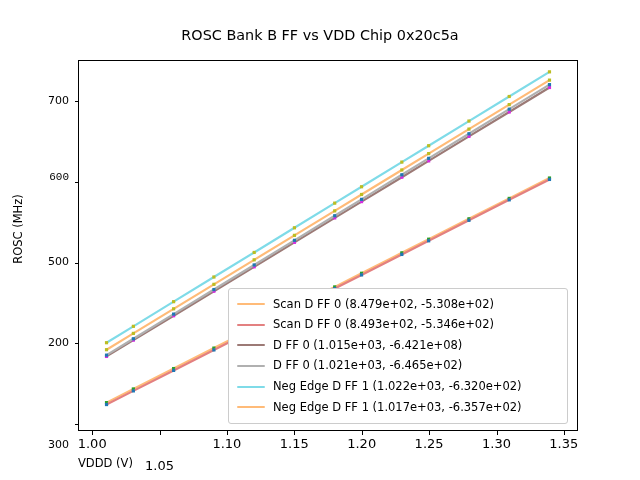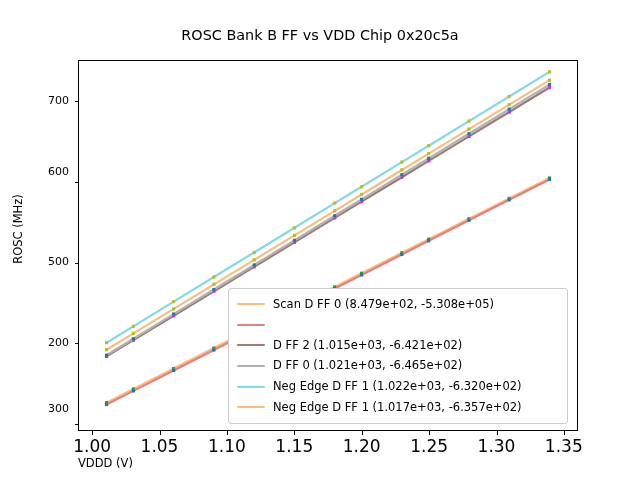--- a/index.html
+++ b/index.html
@@ -24,21 +24,21 @@
     left:78px;top:60px;width:500px;height:371px;
     border:1.05px solid #000;
     box-sizing:border-box;
     overflow:hidden;
     background:#fff;
   }
   #lines-svg{position:absolute;left:0;top:0;width:100%;height:100%;}
 
   
   .xtick{position:absolute;width:1px;height:3.5px;background:#000;top:431px;}
-  .xticklabel{position:absolute;top:436px;font-size:17px;text-align:center;width:60px;color:#000;}
+  .xticklabel{position:absolute;top:436px;font-size:13px;text-align:center;width:60px;color:#000;}
   .ytick{position:absolute;height:1px;width:3.5px;background:#000;left:74.5px;}
   .yticklabel{position:absolute;font-size:11px;text-align:right;width:40px;right:571px;color:#000;}
 
   
   #xlabel{
     position:absolute;left:78px;top:456px;width:500px;
     text-align:left;font-size:11.5px;color:#000;
   }
   #ylabel{
     position:absolute;left:-62px;top:222px;width:160px;
@@ -167,61 +167,62 @@
           <rect x="430.34" y="42.24" width="3.2" height="3.2" fill="#bcbd22"></rect>
           <rect x="470.77" y="17.62" width="3.2" height="3.2" fill="#bcbd22"></rect>
         </g>
       </svg>
   </div>
 
   <div id="xaxis-ticks">
       <div class="xtick" style="left: 92.2px;"></div>
       <div class="xticklabel" style="left: 62.2px;">1.00</div>
       <div class="xtick" style="left: 159.5px;"></div>
-      <div class="xticklabel" style="left: 129.5px;">1.05</div>
+      <div class="xticklabel" style="left: 129.5px; margin-top: 22px;">1.05</div>
       <div class="xtick" style="left: 226.9px;"></div>
       <div class="xticklabel" style="left: 196.9px;">1.10</div>
       <div class="xtick" style="left: 294.3px;"></div>
       <div class="xticklabel" style="left: 264.3px;">1.15</div>
       <div class="xtick" style="left: 361.7px;"></div>
       <div class="xticklabel" style="left: 331.7px;">1.20</div>
       <div class="xtick" style="left: 429.1px;"></div>
       <div class="xticklabel" style="left: 399.1px;">1.25</div>
       <div class="xtick" style="left: 496.5px;"></div>
       <div class="xticklabel" style="left: 466.5px;">1.30</div>
       <div class="xtick" style="left: 563.8px;"></div>
       <div class="xticklabel" style="left: 533.8px;">1.35</div>
     </div>
   <div id="yaxis-ticks">
       <div class="ytick" style="top: 424.1px;"></div>
-      <div class="yticklabel" style="top: 402px;">300</div>
+      <div class="yticklabel" style="top: 438px;">300</div>
       <div class="ytick" style="top: 343.4px;"></div>
       <div class="yticklabel" style="top: 335.9px;">200</div>
       <div class="ytick" style="top: 262.7px;"></div>
       <div class="yticklabel" style="top: 255.2px;">500</div>
       <div class="ytick" style="top: 181.9px;"></div>
-      <div class="yticklabel" style="top: 165px;">600</div>
+      <div class="yticklabel" style="top: 171px; font-family: Liberation Mono, monospace;">600</div>
       <div class="ytick" style="top: 101.2px;"></div>
       <div class="yticklabel" style="top: 93.7px;">700</div>
     </div>
 
   <div id="xlabel">VDDD (V)</div>
   <div id="ylabel">ROSC (MHz)</div>
 
   <div id="legend">
       <div class="legend-row">
         <span class="legend-swatch" style="background: rgb(255, 187, 120);"></span>
-        <span class="legend-label">Scan D FF 0 (8.479e+02, -5.308e+05)</span>
+        <span class="legend-label">Scan D FF 0 (8.479e+02, -5.308e+02)</span>
       </div>
       <div class="legend-row">
         <span class="legend-swatch" style="background: rgb(227, 128, 128);"></span>
+        <span class="legend-label">Scan D FF 0 (8.493e+02, -5.346e+02)</span>
       </div>
       <div class="legend-row">
         <span class="legend-swatch" style="background: rgb(156, 122, 118);"></span>
-        <span class="legend-label">D FF 2 (1.015e+03, -6.421e+02)</span>
+        <span class="legend-label">D FF 0 (1.015e+03, -6.421e+08)</span>
       </div>
       <div class="legend-row">
         <span class="legend-swatch" style="background: rgb(176, 176, 176);"></span>
         <span class="legend-label">D FF 0 (1.021e+03, -6.465e+02)</span>
       </div>
       <div class="legend-row">
         <span class="legend-swatch" style="background: rgb(127, 219, 232);"></span>
         <span class="legend-label">Neg Edge D FF 1 (1.022e+03, -6.320e+02)</span>
       </div>
       <div class="legend-row">

